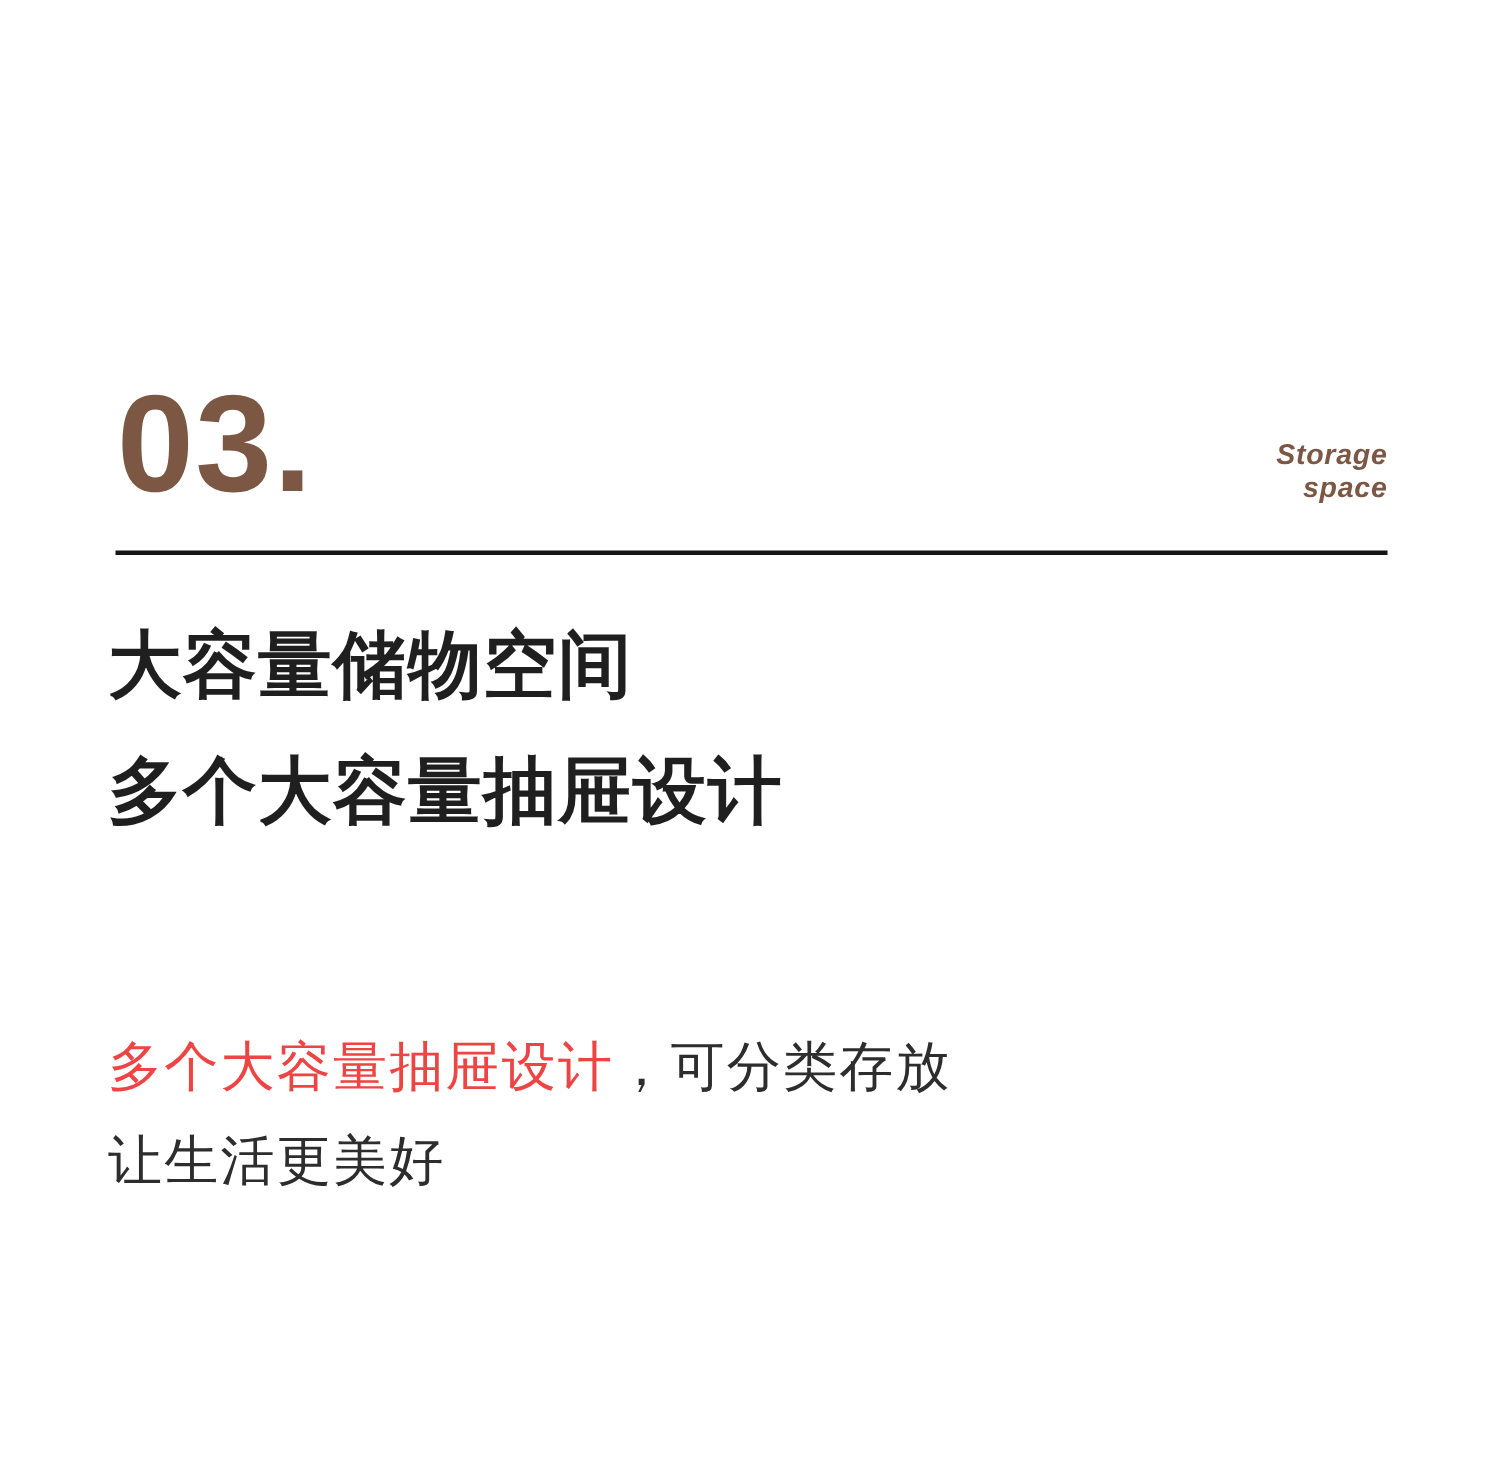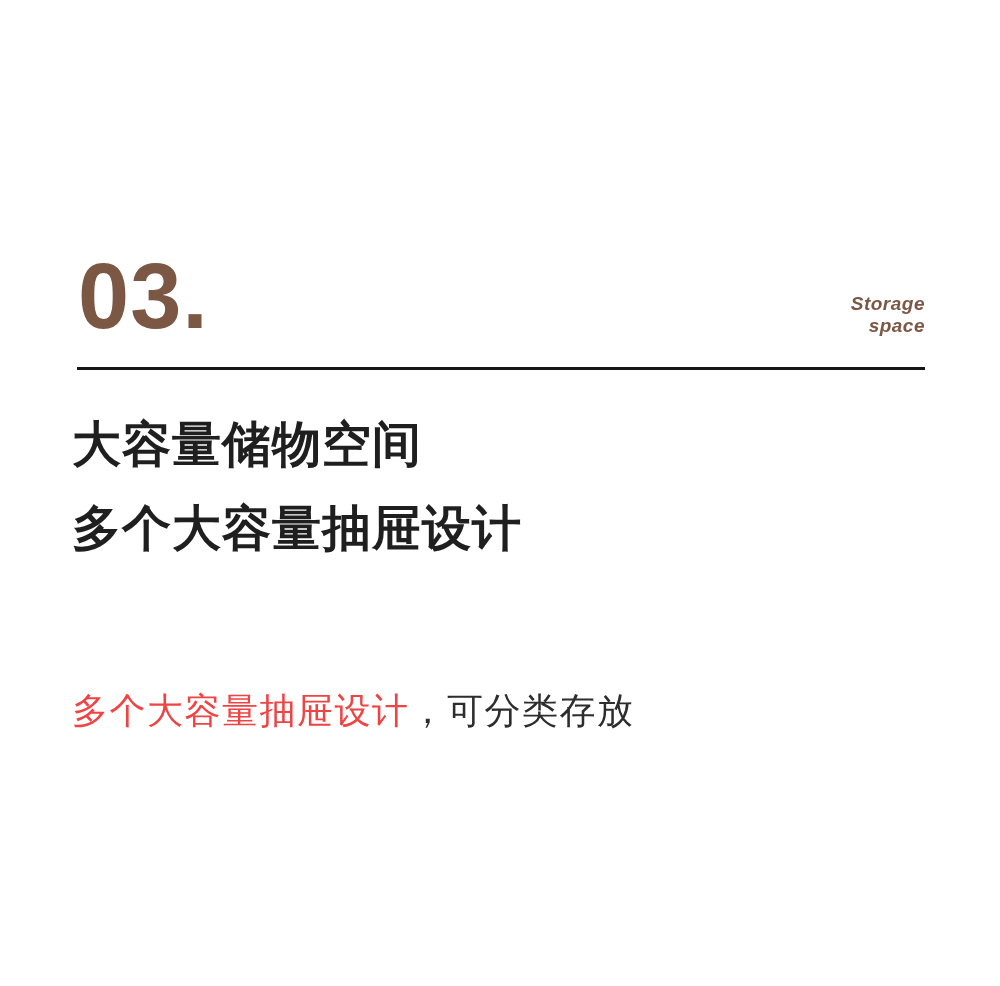--- a/index.html
+++ b/index.html
@@ -87,15 +87,16 @@
 
   <div class="divider"></div>
 
   <div class="headline">
     <div>大容量储物空间</div>
     <div>多个大容量抽屉设计</div>
   </div>
 
   <div class="body-copy">
     <div><span class="bold">多个大容量抽屉设计</span><span>，可分类存放</span></div>
+    <div>让生活更美好</div>
   </div>
 
 </div>
 
 </body></html>

